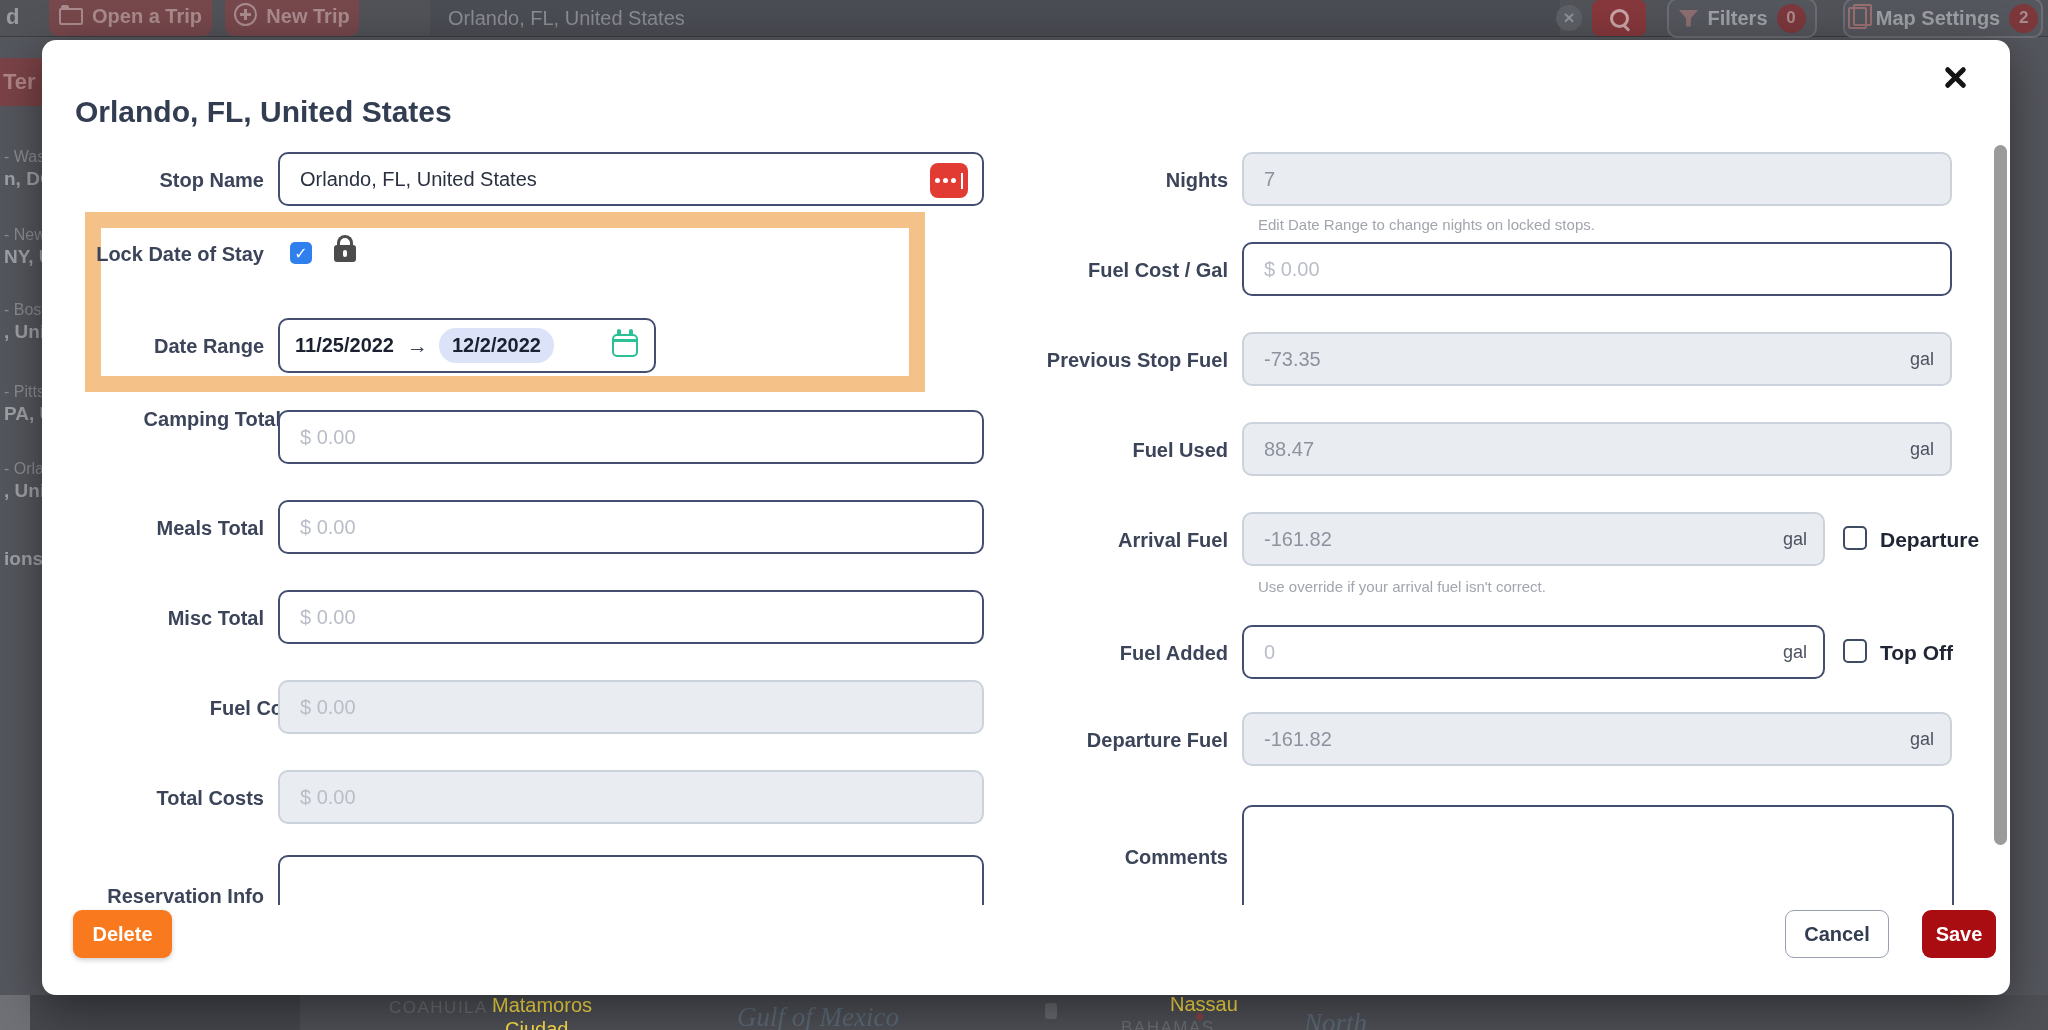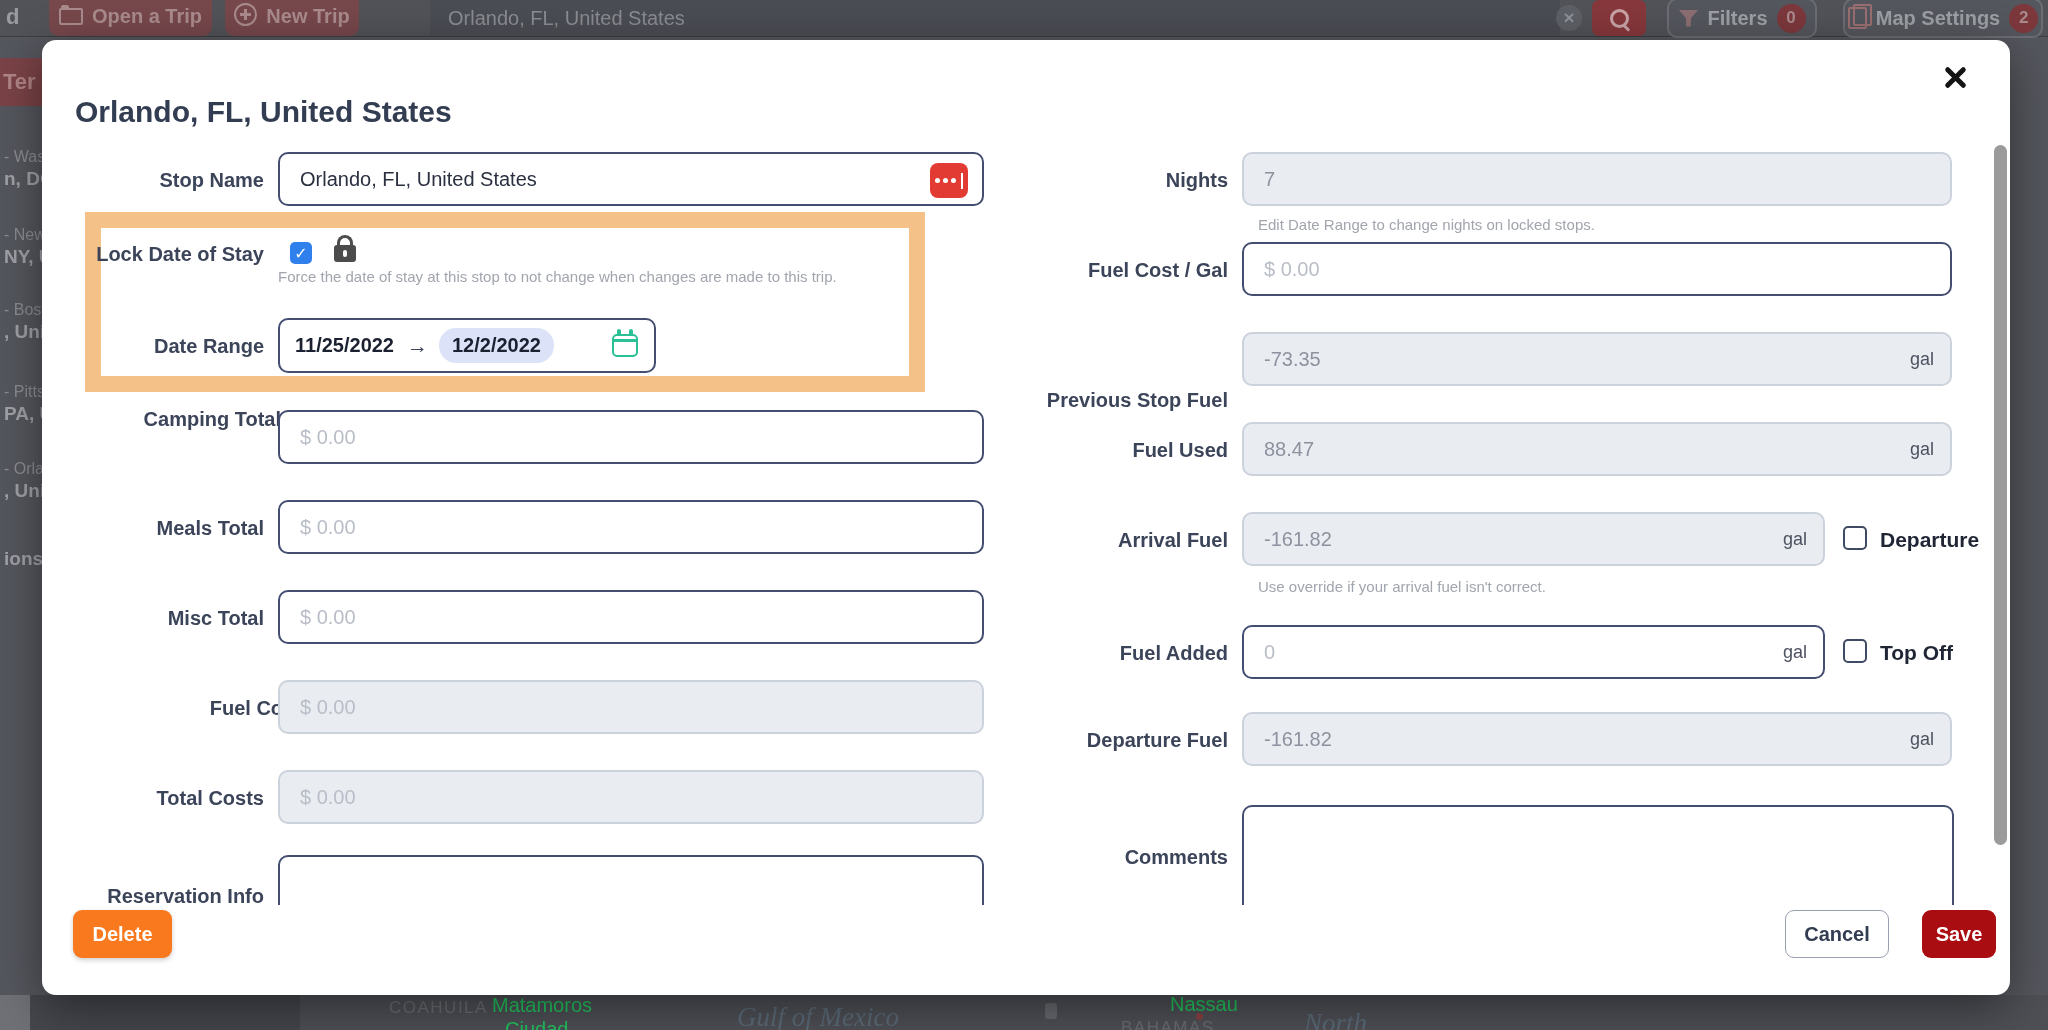--- a/index.html
+++ b/index.html
@@ -51,21 +51,21 @@
              color:#b18588;font-size:22px;font-weight:700;line-height:48px;padding-left:3px;box-sizing:border-box;}
   .sf{position:absolute;left:4px;white-space:nowrap;font-size:16px;color:#8b8d93;}
   .sf.b{font-size:19px;font-weight:700;color:#a0a2a8;}
   .sf0{top:148px;} .sf1{top:168px;} .sf2{top:226px;} .sf3{top:246px;}
   .sf4{top:301px;} .sf5{top:321px;} .sf6{top:383px;} .sf7{top:403px;}
   .sf8{top:460px;} .sf9{top:480px;} .sf10{top:548px;font-size:21px;}
   
   .mapstrip{position:absolute;left:0;top:995px;width:2048px;height:35px;background:#4e5056;}
   .mapstrip .seg-light{position:absolute;left:0;top:0;width:30px;height:35px;background:#6f7177;}
   .mapstrip .seg-dark{position:absolute;left:30px;top:0;width:270px;height:35px;background:#45474d;}
-  .ml{position:absolute;white-space:nowrap;color:#22c55e;font-size:20px;}
+  .ml{position:absolute;white-space:nowrap;color:#fde047;font-size:20px;}
   .ml.small{font-size:17px;color:#6b6d73;letter-spacing:1.5px;}
   .ml.water{font-style:italic;font-family:"Liberation Serif","DejaVu Serif",serif;color:#5c6b78;font-size:27px;}
   .ml0{left:389px;top:3px;} .ml1{left:492px;top:-1px;} .ml2{left:505px;top:23px;}
   .ml3{left:737px;top:7px;} .ml4{left:1170px;top:-2px;} .ml5{left:1121px;top:23px;}
   .ml6{left:1304px;top:13px;}
   .shield-icon{position:absolute;left:1045px;top:8px;width:12px;height:16px;background:#686a70;border-radius:3px;}
   .red-dot{position:absolute;left:1196px;top:18px;width:7px;height:7px;border-radius:50%;background:#8a4145;}
 
   
   .modal{position:absolute;left:42px;top:40px;width:1968px;height:955px;background:#fff;
@@ -127,21 +127,21 @@
   .l-resv{top:845px;}
   .p-resv{position:absolute;left:236px;top:815px;width:706px;height:120px;border:2px solid #434e70;
           border-radius:10px;box-sizing:border-box;background:#fff;}
   .dots-icon{position:absolute;right:14px;top:9px;width:38px;height:35px;background:#e23b33;border-radius:8px;
              display:flex;align-items:center;justify-content:center;gap:3px;cursor:pointer;}
   .dots-icon i{width:5px;height:5px;background:#fff;border-radius:50%;}
   .dots-icon b{width:2px;height:16px;background:#fff;margin-left:2px;}
 
   .p-nights{top:112px;} .l-nights{top:129px;} .h-nights{left:1216px;top:176px;}
   .p-fcg{top:202px;} .l-fcg{top:219px;}
-  .p-prev{top:292px;} .l-prev{top:309px;margin-top:40px;}
+  .p-prev{top:292px;} .l-prev{top:309px;}
   .p-used{top:382px;} .l-used{top:399px;}
   .p-arr{top:472px;} .l-arr{top:489px;} .h-arr{left:1216px;top:538px;}
   .p-add{top:585px;} .l-add{top:602px;}
   .p-dep{top:672px;} .l-dep{top:689px;}
   .l-comm{top:806px;}
   .p-comm{position:absolute;left:1200px;top:765px;width:712px;height:130px;border:2px solid #434e70;
           border-radius:10px;box-sizing:border-box;background:#fff;}
   .chk-ovr{left:1801px;top:486px;}
   .chk-top{left:1801px;top:599px;}
   .chk-side-label{position:absolute;font-size:21px;font-weight:700;color:#1f2534;white-space:nowrap;}
@@ -232,21 +232,20 @@
             <i></i>
             <i></i>
             <b></b>
           </span>
       </div>
 
       <div class="hl-box" style="border-color: rgb(244, 194, 137);"></div>
       <span class="lab l-lock">Lock Date of Stay</span>
       <span class="chk chk-lock" style="background: rgb(47, 128, 237);">✓</span>
       <span class="lock-icon"></span>
-      <span class="helper h-lock">Force the date of stay at this stop to not change when changes are made to this trip.</span>
 
       <span class="lab l-date">Date Range</span>
       <div class="p-date">
         <span class="date-txt">11/25/2022</span>
         <span class="date-arrow">→</span>
         <span class="date-chip" style="background: rgb(220, 227, 248);">12/2/2022</span>
         <span class="cal-icon"></span>
       </div>
 
       <span class="lab l-camp">Camping Total</span>

